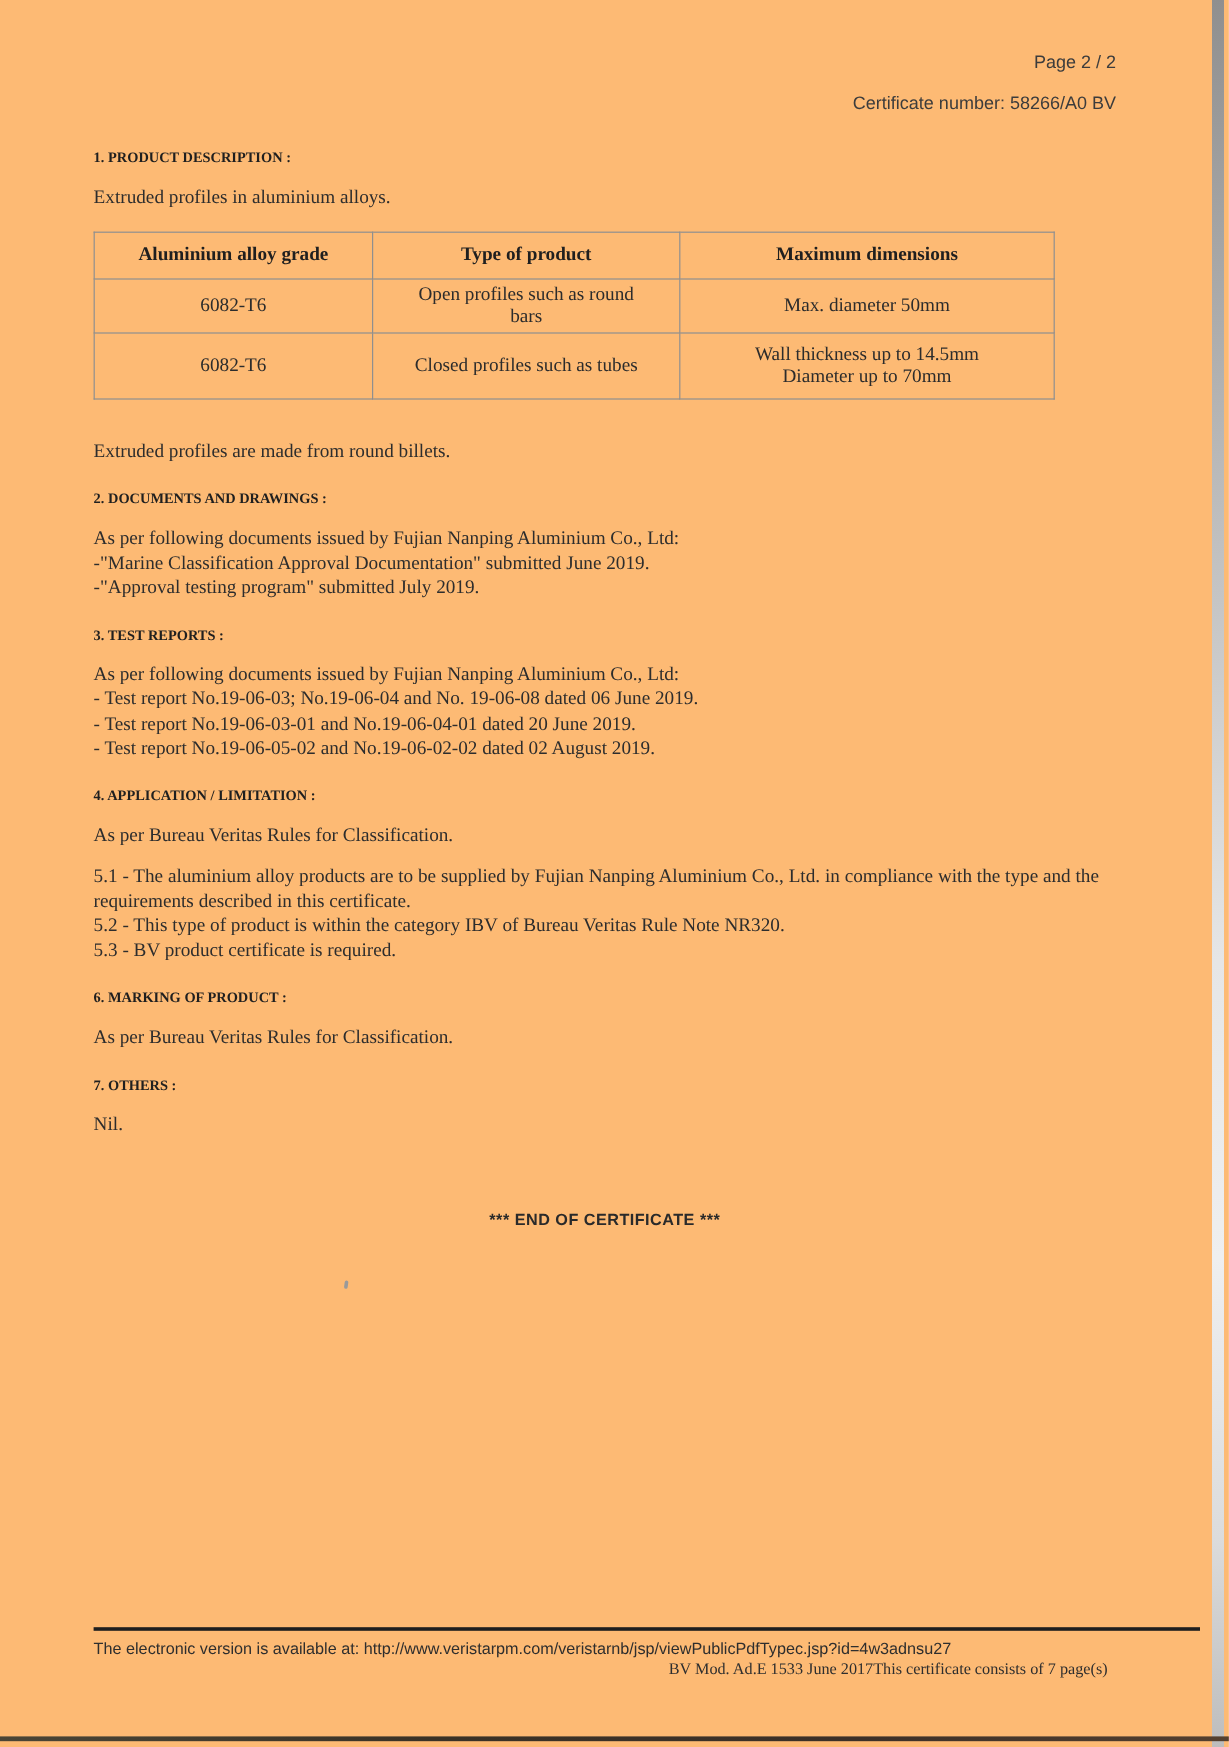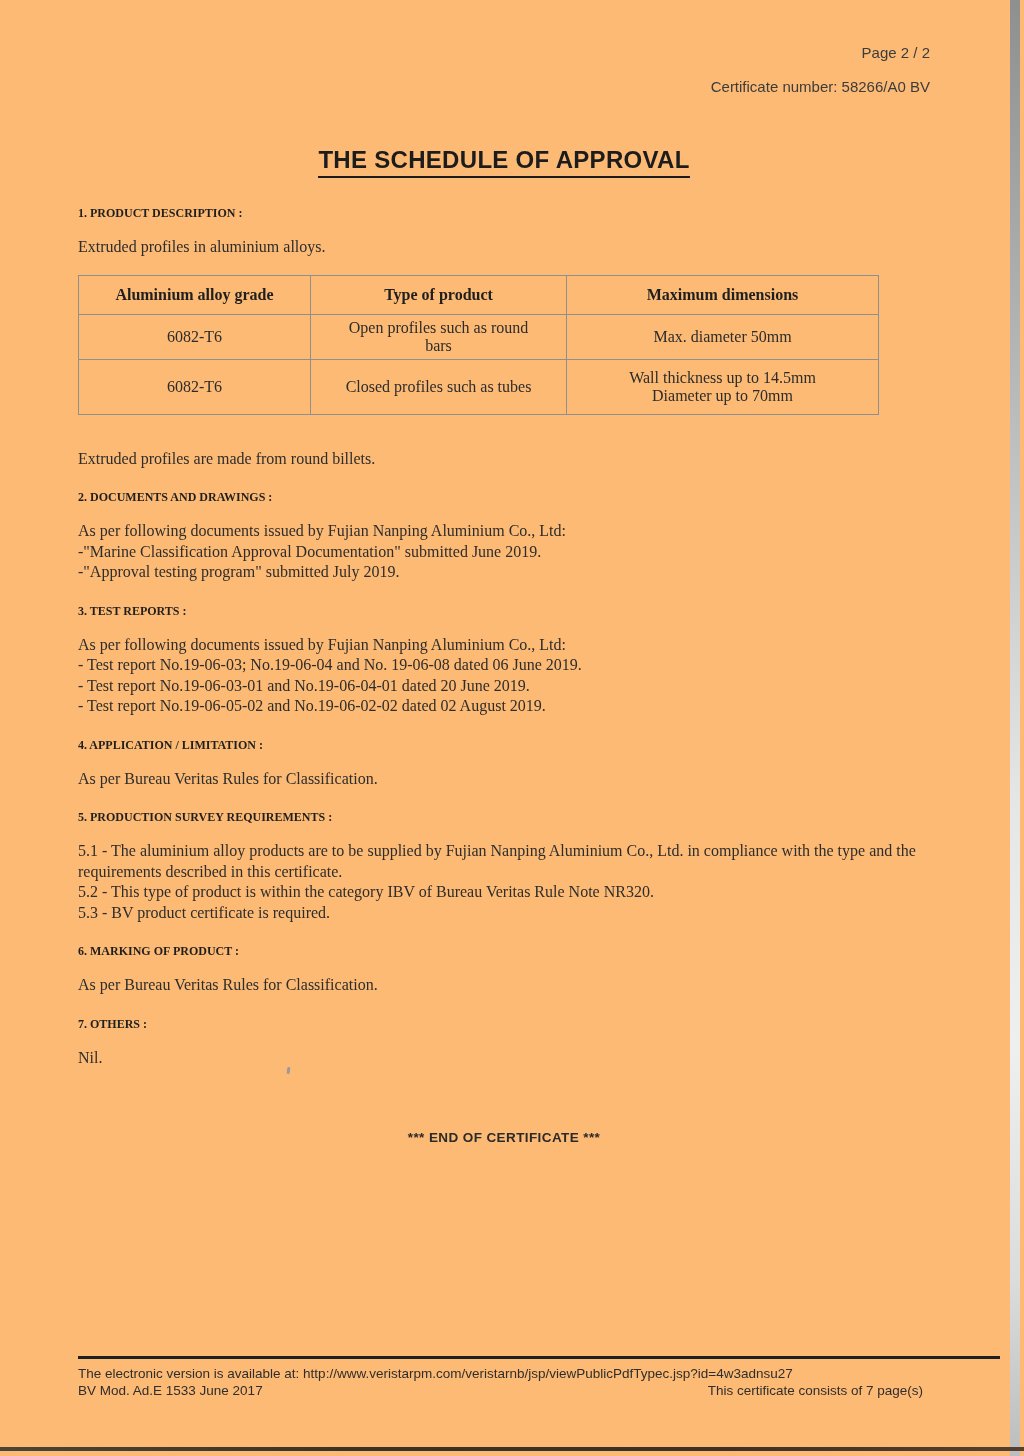--- a/index.html
+++ b/index.html
@@ -67,38 +67,35 @@
   .end-marker-wrap { text-align: center; margin-top: 60px; }
   .end-marker {
     font-family: "Liberation Sans", sans-serif;
     font-weight: 700; font-size: 13.5px; color: #2a2a2a; letter-spacing: 0.4px;
   }
 
   .footer { position: absolute; left: 78px; top: 1356px; width: 922px;
             font-family: "Liberation Sans", sans-serif; font-size: 13.5px; color: #2e2e2e; }
   .footer-rule { height: 3px; background: #1f1f1f; width: 100%; }
   .footer-line1 { margin-top: 7px; line-height: 16px; }
-  .footer-line2 { display: flex; justify-content: space-between;
-                  width: 845px; line-height: 16px; margin-top: 1px; }
+  .footer-line2 { display: flex; justify-content: flex-end;
+                  width: 845px; line-height: 16px; margin-top: 1px; font-family: Liberation Serif, serif; }
 </style>
 </head>
 <body>
 
 <div class="page">
 
   <div class="content">
 
     <div class="hdr">
       <div class="page-label">Page 2 / 2</div>
       <div>Certificate number: 58266/A0 BV</div>
     </div>
 
-    <div class="title-wrap">
-      <span class="doc-title">THE SCHEDULE OF APPROVAL</span>
-    </div>
 
     <div class="sec-h first">1. PRODUCT DESCRIPTION :</div>
     <p class="body">Extruded profiles in aluminium alloys.</p>
 
     <table class="alloy">
       <colgroup>
           <col class="c1">
           <col class="c2">
           <col class="c3">
         </colgroup>
@@ -137,21 +134,20 @@
     <p class="body">
       <span class="ln">As per following documents issued by Fujian Nanping Aluminium Co., Ltd:</span>
       <span class="ln">- Test report No.19-06-03; No.19-06-04 and No. 19-06-08 dated 06 June 2019.</span>
       <span class="ln">- Test report No.19-06-03-01 and No.19-06-04-01 dated 20 June 2019.</span>
       <span class="ln">- Test report No.19-06-05-02 and No.19-06-02-02 dated 02 August 2019.</span>
     </p>
 
     <div class="sec-h">4. APPLICATION / LIMITATION :</div>
     <p class="body">As per Bureau Veritas Rules for Classification.</p>
 
-    <div class="sec-h">5. PRODUCTION SURVEY REQUIREMENTS :</div>
     <p class="body">
       <span>5.1 - The aluminium alloy products are to be supplied by Fujian Nanping Aluminium Co., Ltd. in compliance with the type and the requirements described in this certificate.</span>
       <span class="ln">5.2 - This type of product is within the category IBV of Bureau Veritas Rule Note NR320.</span>
       <span class="ln">5.3 - BV product certificate is required.</span>
     </p>
 
     <div class="sec-h">6. MARKING OF PRODUCT :</div>
     <p class="body">As per Bureau Veritas Rules for Classification.</p>
 
     <div class="sec-h">7. OTHERS :</div>

